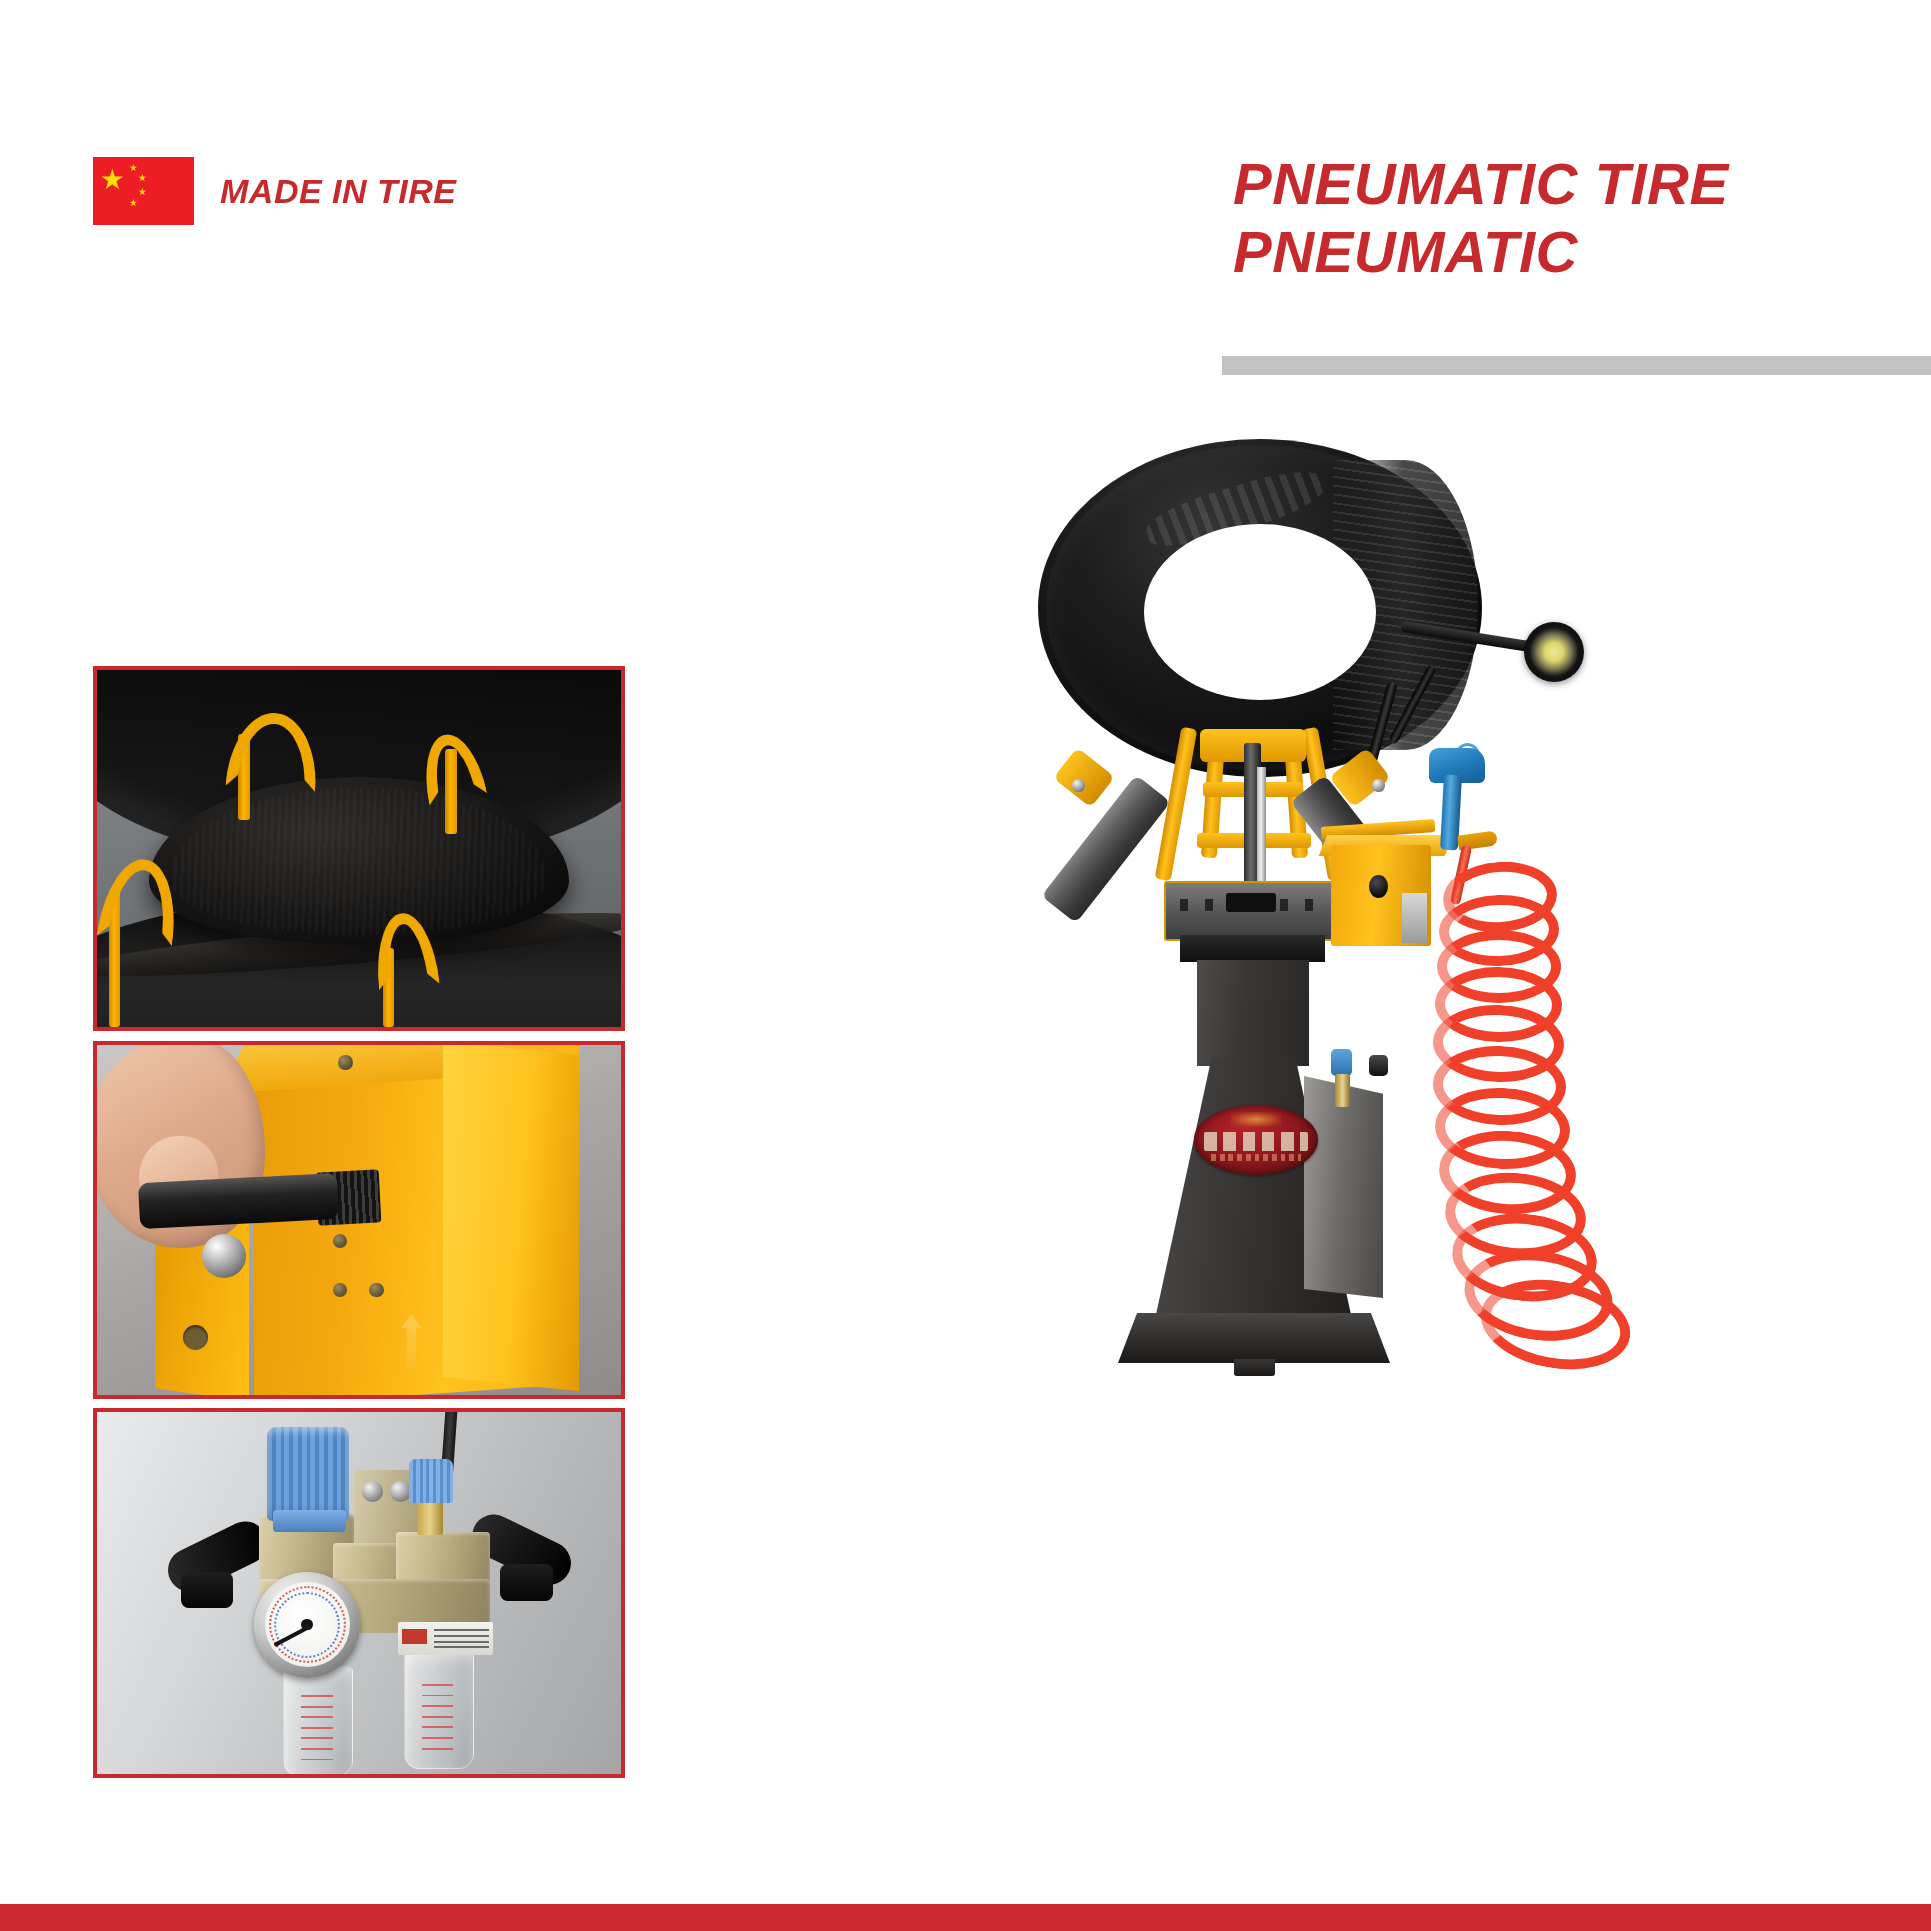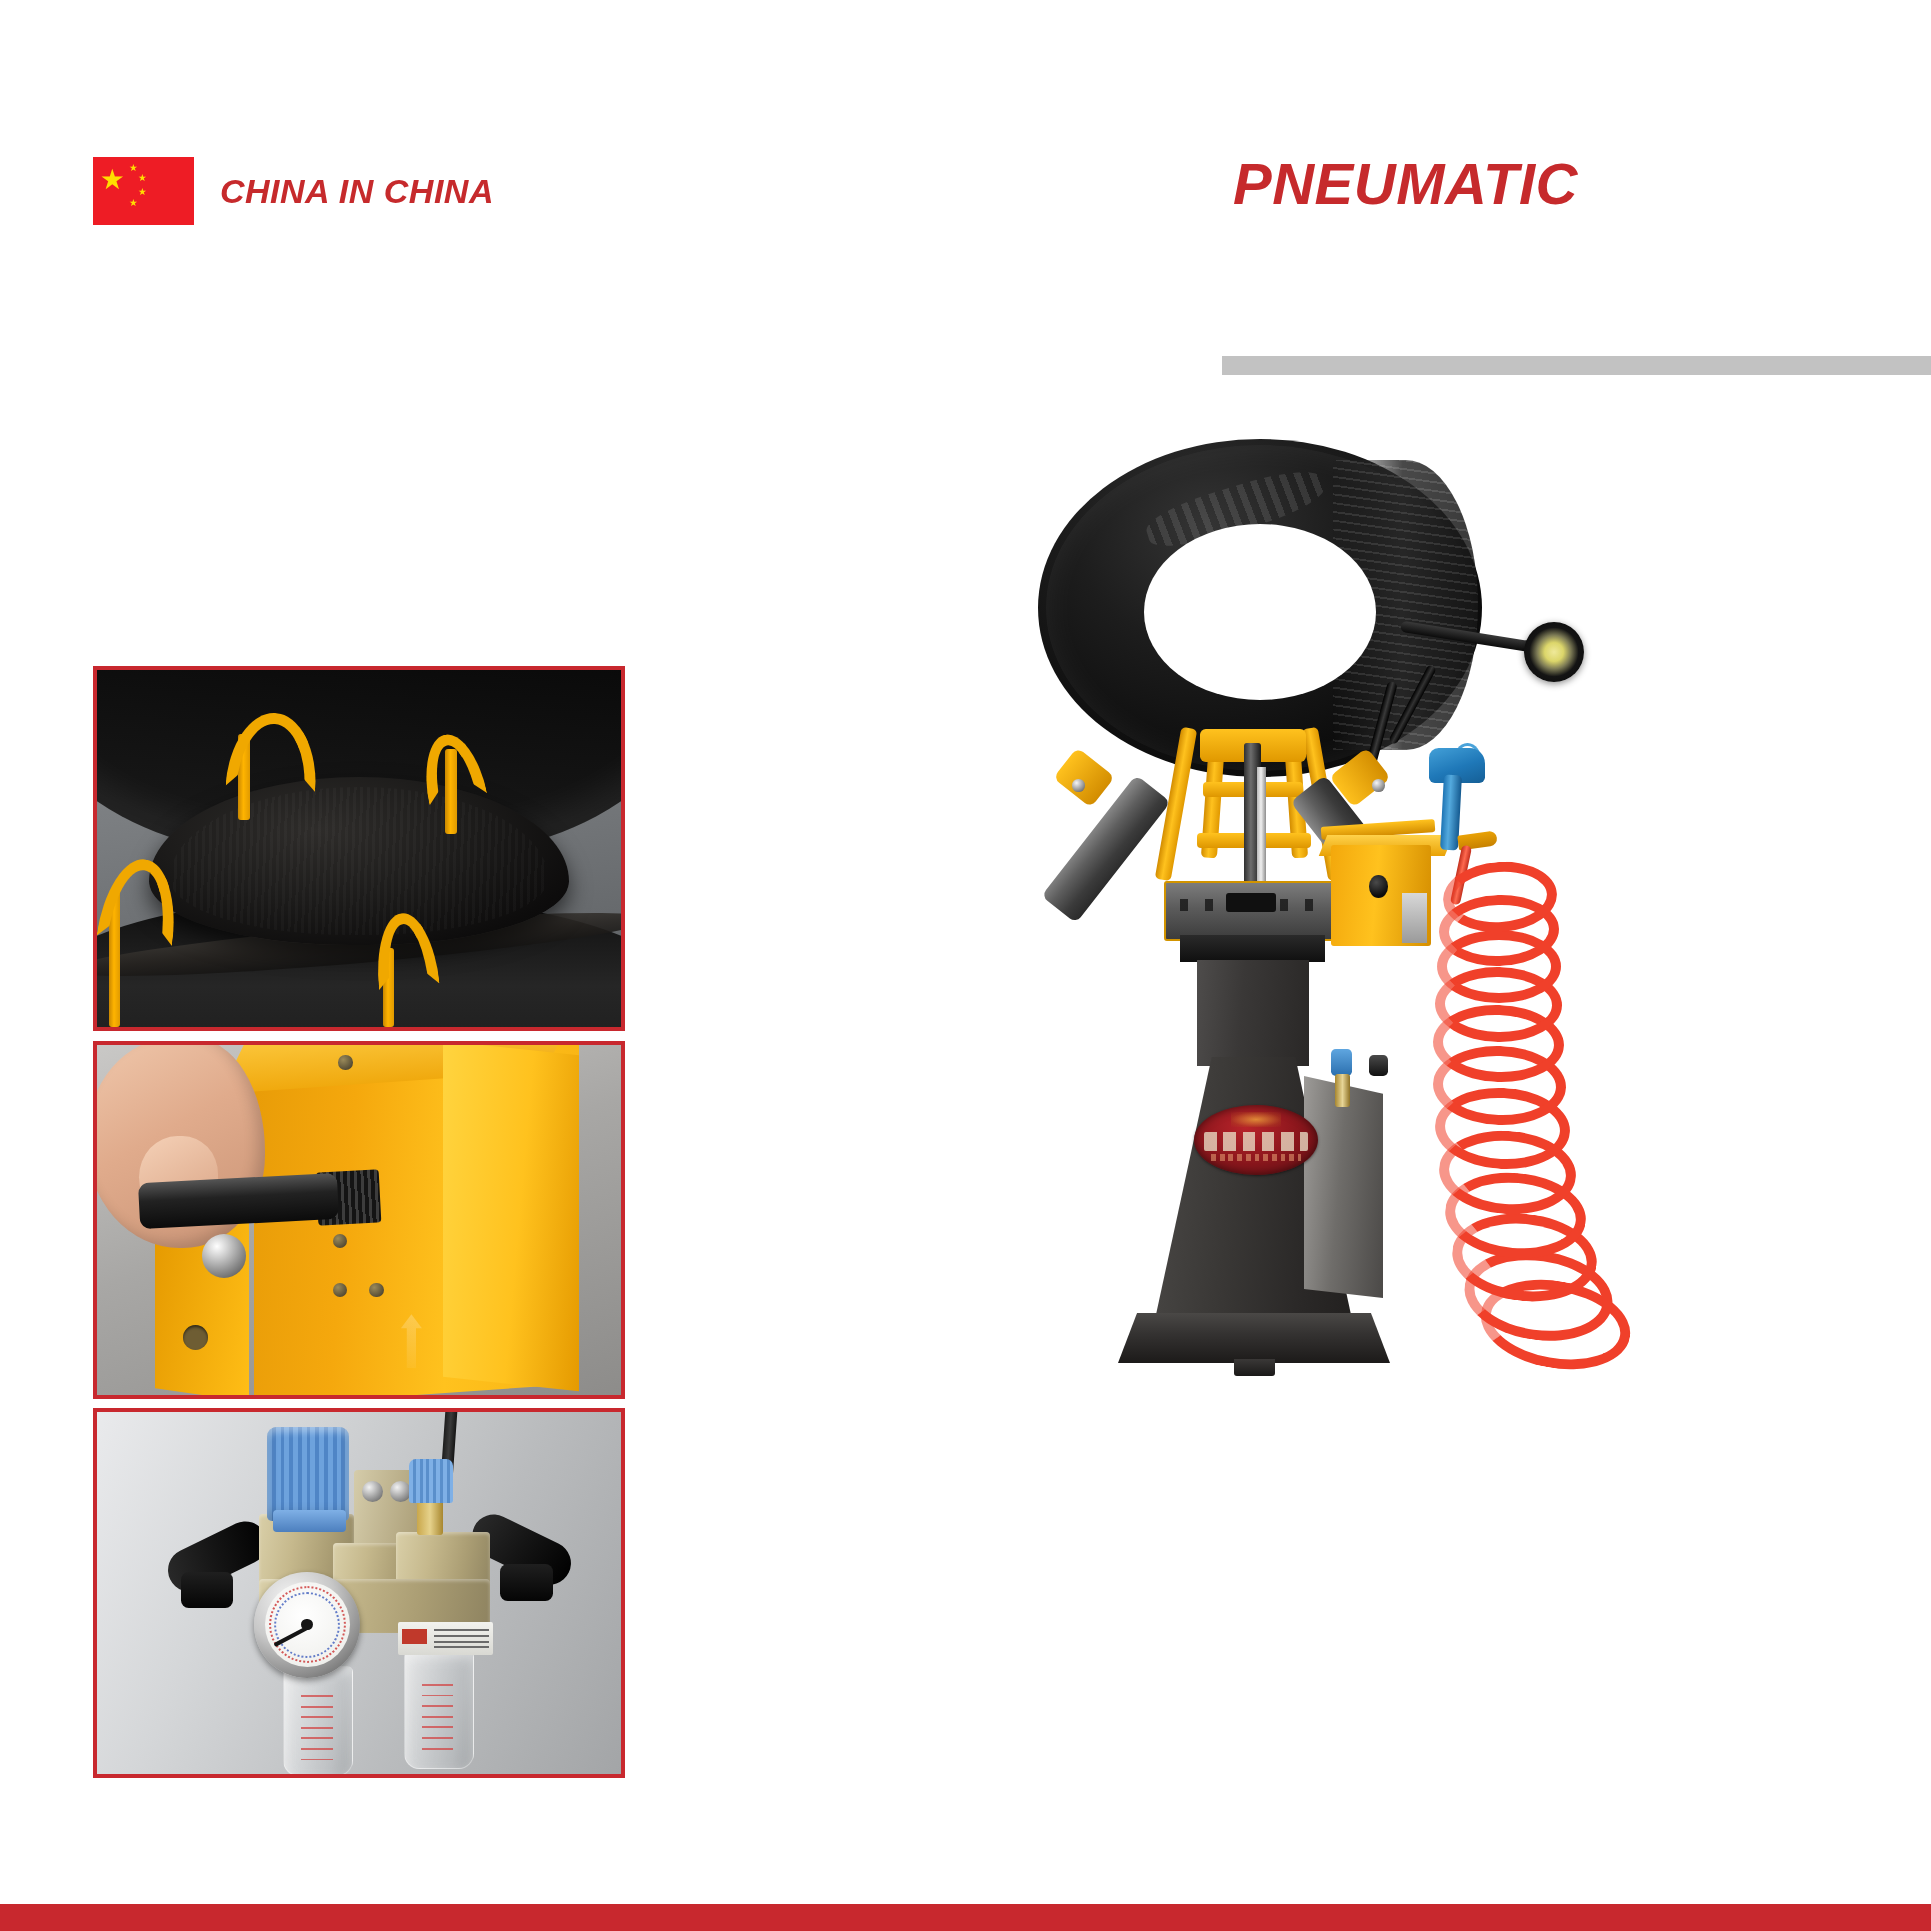--- a/index.html
+++ b/index.html
@@ -795,24 +795,25 @@
 <body>
 
 <div id="made-in-china-badge">
   <div id="flag-icon">
     <span class="star s-big">★</span>
     <span class="star s1">★</span>
     <span class="star s2">★</span>
     <span class="star s3">★</span>
     <span class="star s4">★</span>
   </div>
-  <div id="made-in-china-label">CHINA IN CHINA</div>
+  <div id="made-in-china-label">MADE IN TIRE</div>
 </div>
 
 <div id="product-title">
+  <div>PNEUMATIC TIRE</div>
   <div>PNEUMATIC</div>
 </div>
 <div id="title-underline-bar"></div>
 
 <div id="photo-collage">
 
   <div class="photo-panel" id="panel-tire-spread">
     <div class="panel-inner">
       <div id="p1-bg"></div>
       <div id="p1-tire-upper"></div>

